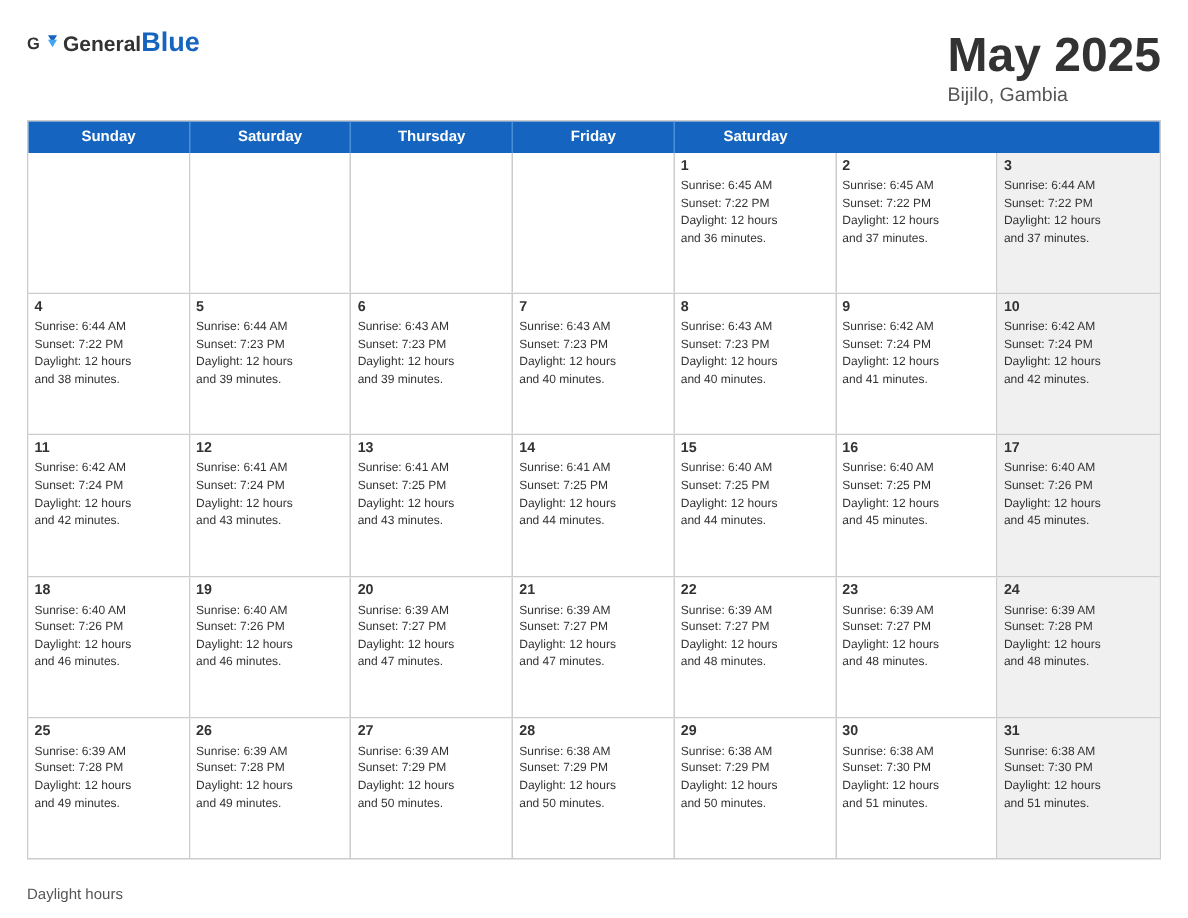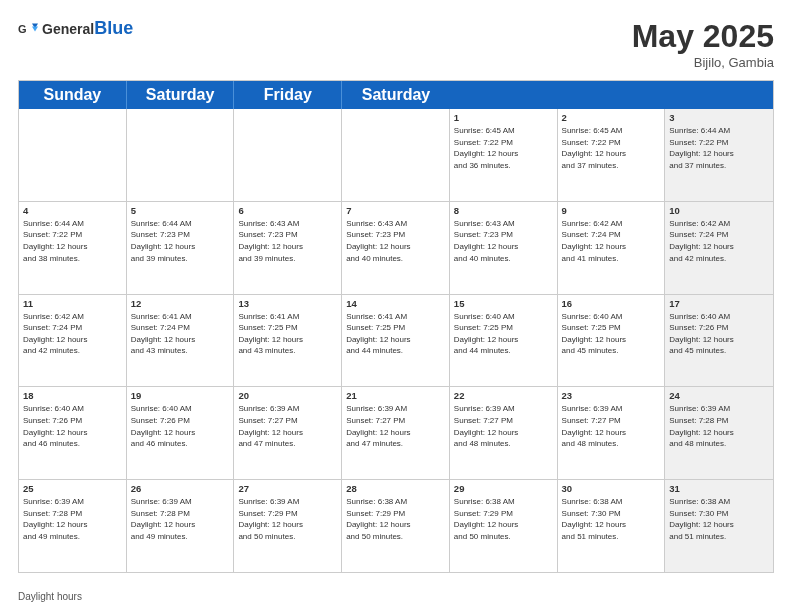--- a/index.html
+++ b/index.html
@@ -36,21 +36,20 @@
     .logo-text-blue {
       font-size: 18px;
       font-weight: bold;
       color: #1565c0;
     }
     .logo-icon {
       width: 20px;
       height: 20px;
     }
     .title-block {
-      text-align: right;
     }
     .title-month {
       font-size: 32px;
       font-weight: bold;
       color: #333;
     }
     .title-location {
       font-size: 13px;
       color: #555;
     }
@@ -60,21 +59,21 @@
       flex-direction: column;
       border: 1px solid #ccc;
     }
     .day-headers {
       display: grid;
       grid-template-columns: repeat(7, 1fr);
       background: #1565c0;
     }
     .day-header {
       color: #fff;
-      font-size: 16px;
+      font-size: 10px;
       font-weight: bold;
       text-align: center;
       padding: 5px 0;
       border-right: 1px solid #4a90d9;
     }
     .day-header:last-child { border-right: none; }
     .calendar-body {
       flex: 1;
       display: flex;
       flex-direction: column;
@@ -133,20 +132,21 @@
     <div class="title-block">
       <div class="title-month">May 2025</div>
       <div class="title-location">Bijilo, Gambia</div>
     </div>
   </div>
 
   <div class="calendar">
     <div class="day-headers">
     <div class="day-header">Sunday</div>
         <div class="day-header">Saturday</div>
+        <div class="day-header">Thursday</div>
         <div class="day-header">Friday</div>
         <div class="day-header">Saturday</div>
       </div>
     <div class="calendar-body">
     <div class="week-row">
           <div class="day-cell empty"></div>
           <div class="day-cell empty"></div>
           <div class="day-cell empty"></div>
           <div class="day-cell empty"></div>
           <div class="day-cell">

